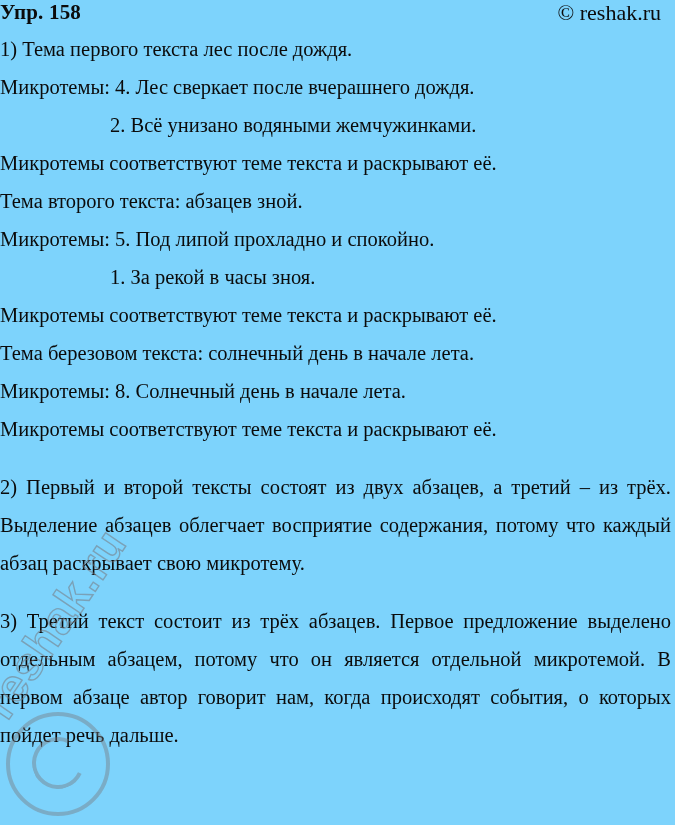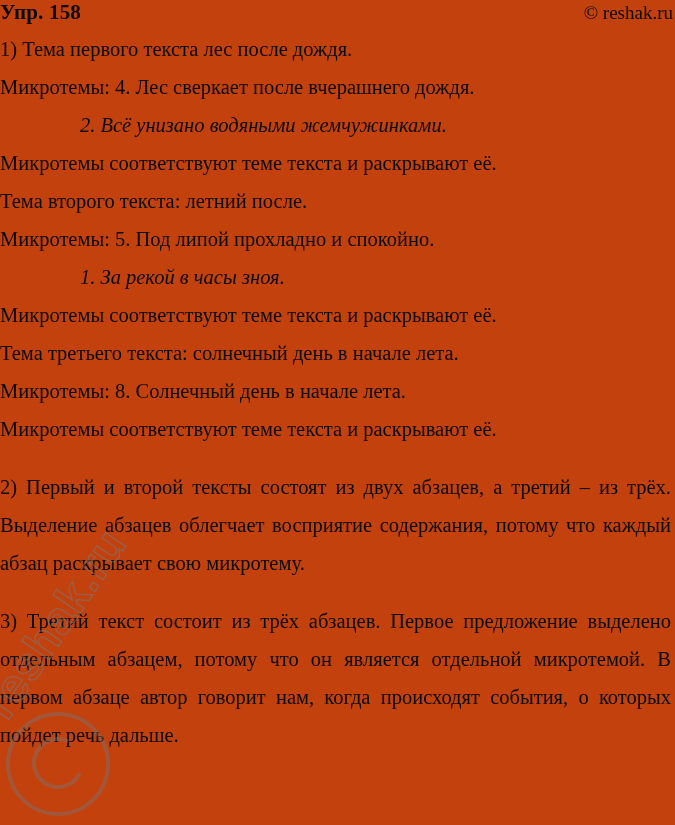--- a/index.html
+++ b/index.html
@@ -5,21 +5,21 @@
 <style>
   html, body {
     margin: 0;
     padding: 0;
     background: #ffffff;
   }
   .page {
     position: relative;
     width: 675px;
     height: 825px;
-    background: #c2410c;
+    background: #7dd3fc;
     overflow: hidden;
     font-family: "Liberation Serif", "DejaVu Serif", serif;
     color: #0b0b0b;
     box-sizing: border-box;
   }
 
   
   .header {
     position: absolute;
     top: 0px;
@@ -31,43 +31,42 @@
     justify-content: space-between;
   }
   .ex-title {
     font-size: 21px;
     font-weight: bold;
     line-height: 25px;
     letter-spacing: 0.2px;
     white-space: nowrap;
   }
   .copyright {
-    font-size: 19px;
+    font-size: 22px;
     line-height: 25px;
     white-space: nowrap;
-    padding-right: 2px;
+    padding-right: 14px;
   }
 
   
   .content {
     position: absolute;
     top: 30px;
     left: 0px;
     width: 672px;
   }
   .line {
     font-size: 20.5px;
     line-height: 38px;
     height: 38px;
     white-space: nowrap;
     letter-spacing: 0px;
   }
   .line.indent {
-    padding-left: 80px;
-    font-style: italic;
+    padding-left: 110px;
   }
 
   .para {
     font-size: 20.5px;
     line-height: 38px;
     text-align: justify;
     text-justify: inter-word;
     margin: 0;
     width: 671px;
     hyphens: none;
@@ -134,25 +133,25 @@
     <div class="ex-title">Упр. 158</div>
     <div class="copyright">© reshak.ru</div>
   </div>
 
   <div class="content">
     <div>
       <div class="line">1) Тема первого текста лес после дождя.</div>
       <div class="line">Микротемы: 4. Лес сверкает после вчерашнего дождя.</div>
       <div class="line indent">2. Всё унизано водяными жемчужинками.</div>
       <div class="line">Микротемы соответствуют теме текста и раскрывают её.</div>
-      <div class="line">Тема второго текста: летний после.</div>
+      <div class="line">Тема второго текста: абзацев зной.</div>
       <div class="line">Микротемы: 5. Под липой прохладно и спокойно.</div>
       <div class="line indent">1. За рекой в часы зноя.</div>
       <div class="line">Микротемы соответствуют теме текста и раскрывают её.</div>
-      <div class="line">Тема третьего текста: солнечный день в начале лета.</div>
+      <div class="line">Тема березовом текста: солнечный день в начале лета.</div>
       <div class="line">Микротемы: 8. Солнечный день в начале лета.</div>
       <div class="line">Микротемы соответствуют теме текста и раскрывают её.</div>
     </div>
 
     <p class="para first-gap">2) Первый и второй тексты состоят из двух абзацев, а третий – из трёх. Выделение абзацев облегчает восприятие содержания, потому что каждый абзац раскрывает свою микротему.</p>
 
     <p class="para second-gap">3) Третий текст состоит из трёх абзацев. Первое предложение выделено отдельным абзацем, потому что он является отдельной микротемой. В первом абзаце автор говорит нам, когда происходят события, о которых пойдет речь дальше.</p>
   </div>
 
   <div class="watermark">

